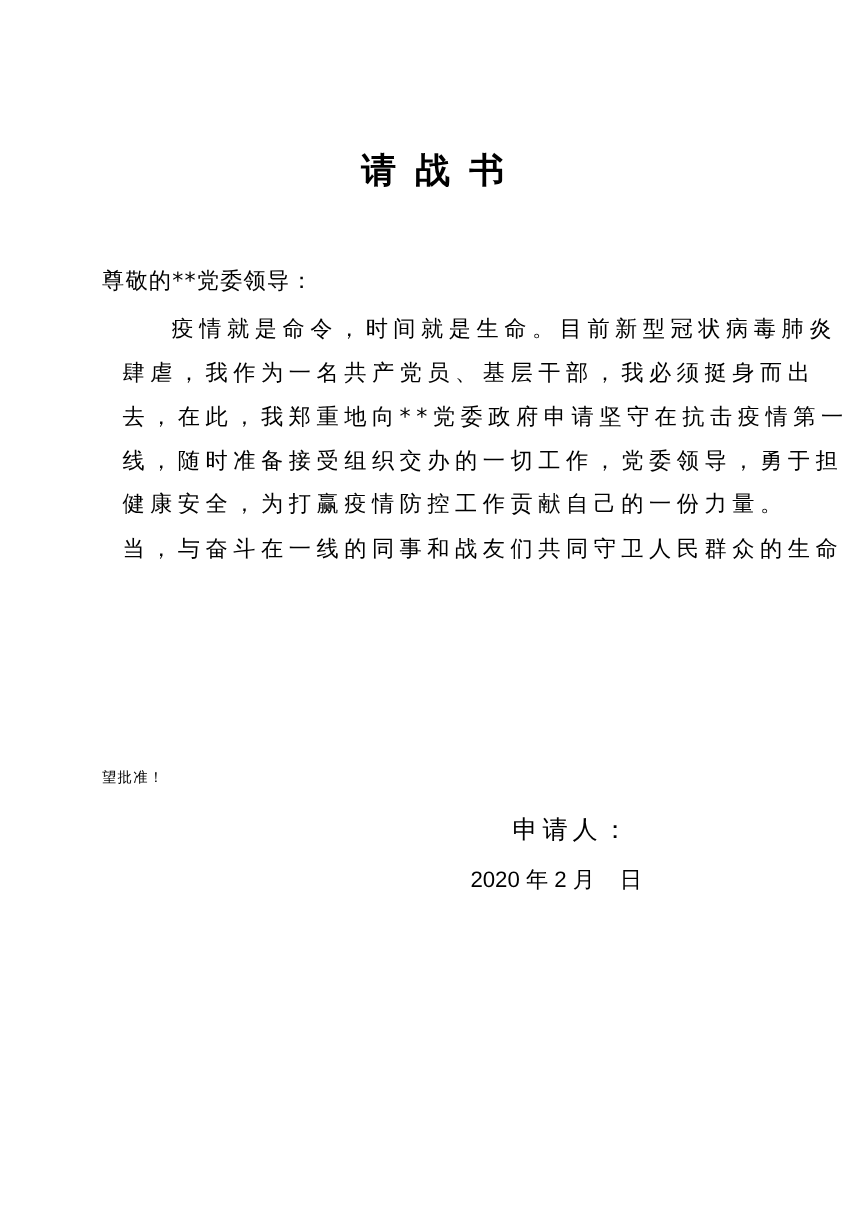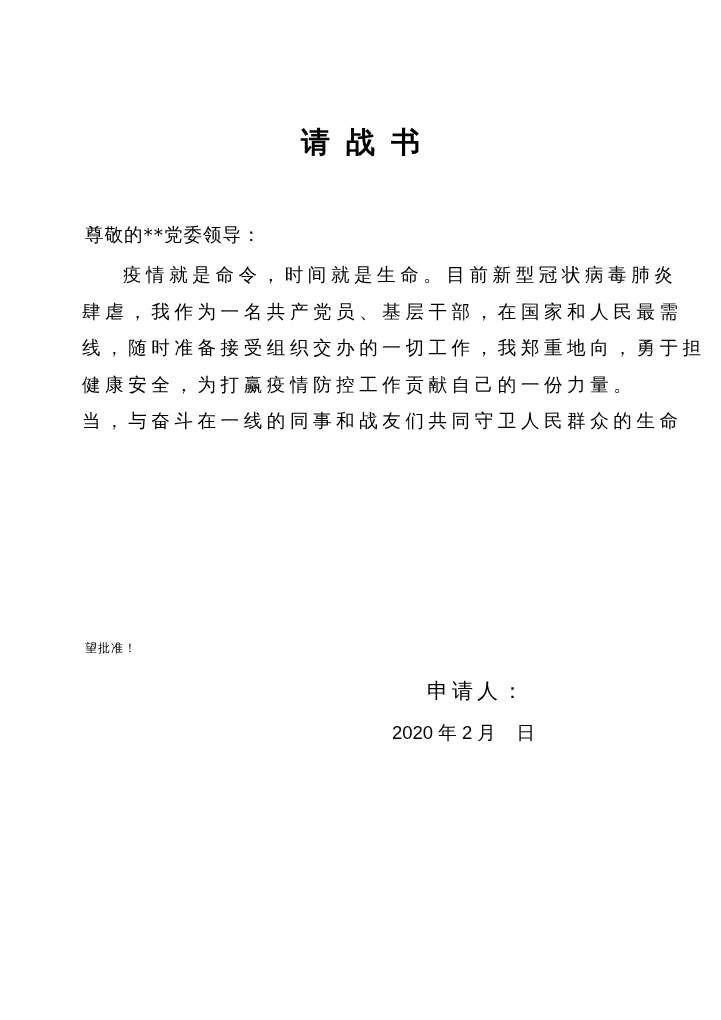--- a/index.html
+++ b/index.html
@@ -38,21 +38,21 @@
     .salutation {
       position: absolute;
       left: 85px;
       top: 222px;
       font-size: 18.5px;
       line-height: 26px;
       letter-spacing: 1px;
     }
     .body-lines {
       position: absolute;
-      left: 82px;
+      left: 102px;
       top: 262px;
       width: 560px;
     }
     .line {
       height: 36.5px;
       font-size: 18.5px;
       line-height: 26px;
       white-space: nowrap;
       letter-spacing: 4.6px;
     }
@@ -89,22 +89,23 @@
 </head>
 <body>
 
 <div class="page">
   <div class="title">请战书</div>
 
   <div class="salutation">尊敬的**党委领导：</div>
 
   <div class="body-lines">
     <div class="line indent">疫情就是命令，时间就是生命。目前新型冠状病毒肺炎</div>
-    <div class="line">肆虐，我作为一名共产党员、基层干部，在国家和人民最需</div>
-    <div class="line">线，随时准备接受组织交办的一切工作，我郑重地向，勇于担</div>
+    <div class="line">肆虐，我作为一名共产党员、基层干部，我必须挺身而出</div>
+    <div class="line">去，在此，我郑重地向**党委政府申请坚守在抗击疫情第一</div>
+    <div class="line">线，随时准备接受组织交办的一切工作，党委领导，勇于担</div>
     <div class="line">健康安全，为打赢疫情防控工作贡献自己的一份力量。</div>
     <div class="line">当，与奋斗在一线的同事和战友们共同守卫人民群众的生命</div>
   </div>
 
   <div class="approve">望批准！</div>
 
   <div class="applicant">申请人：</div>
 
   <div class="date">2020 年 2 月    日</div>
 </div>

